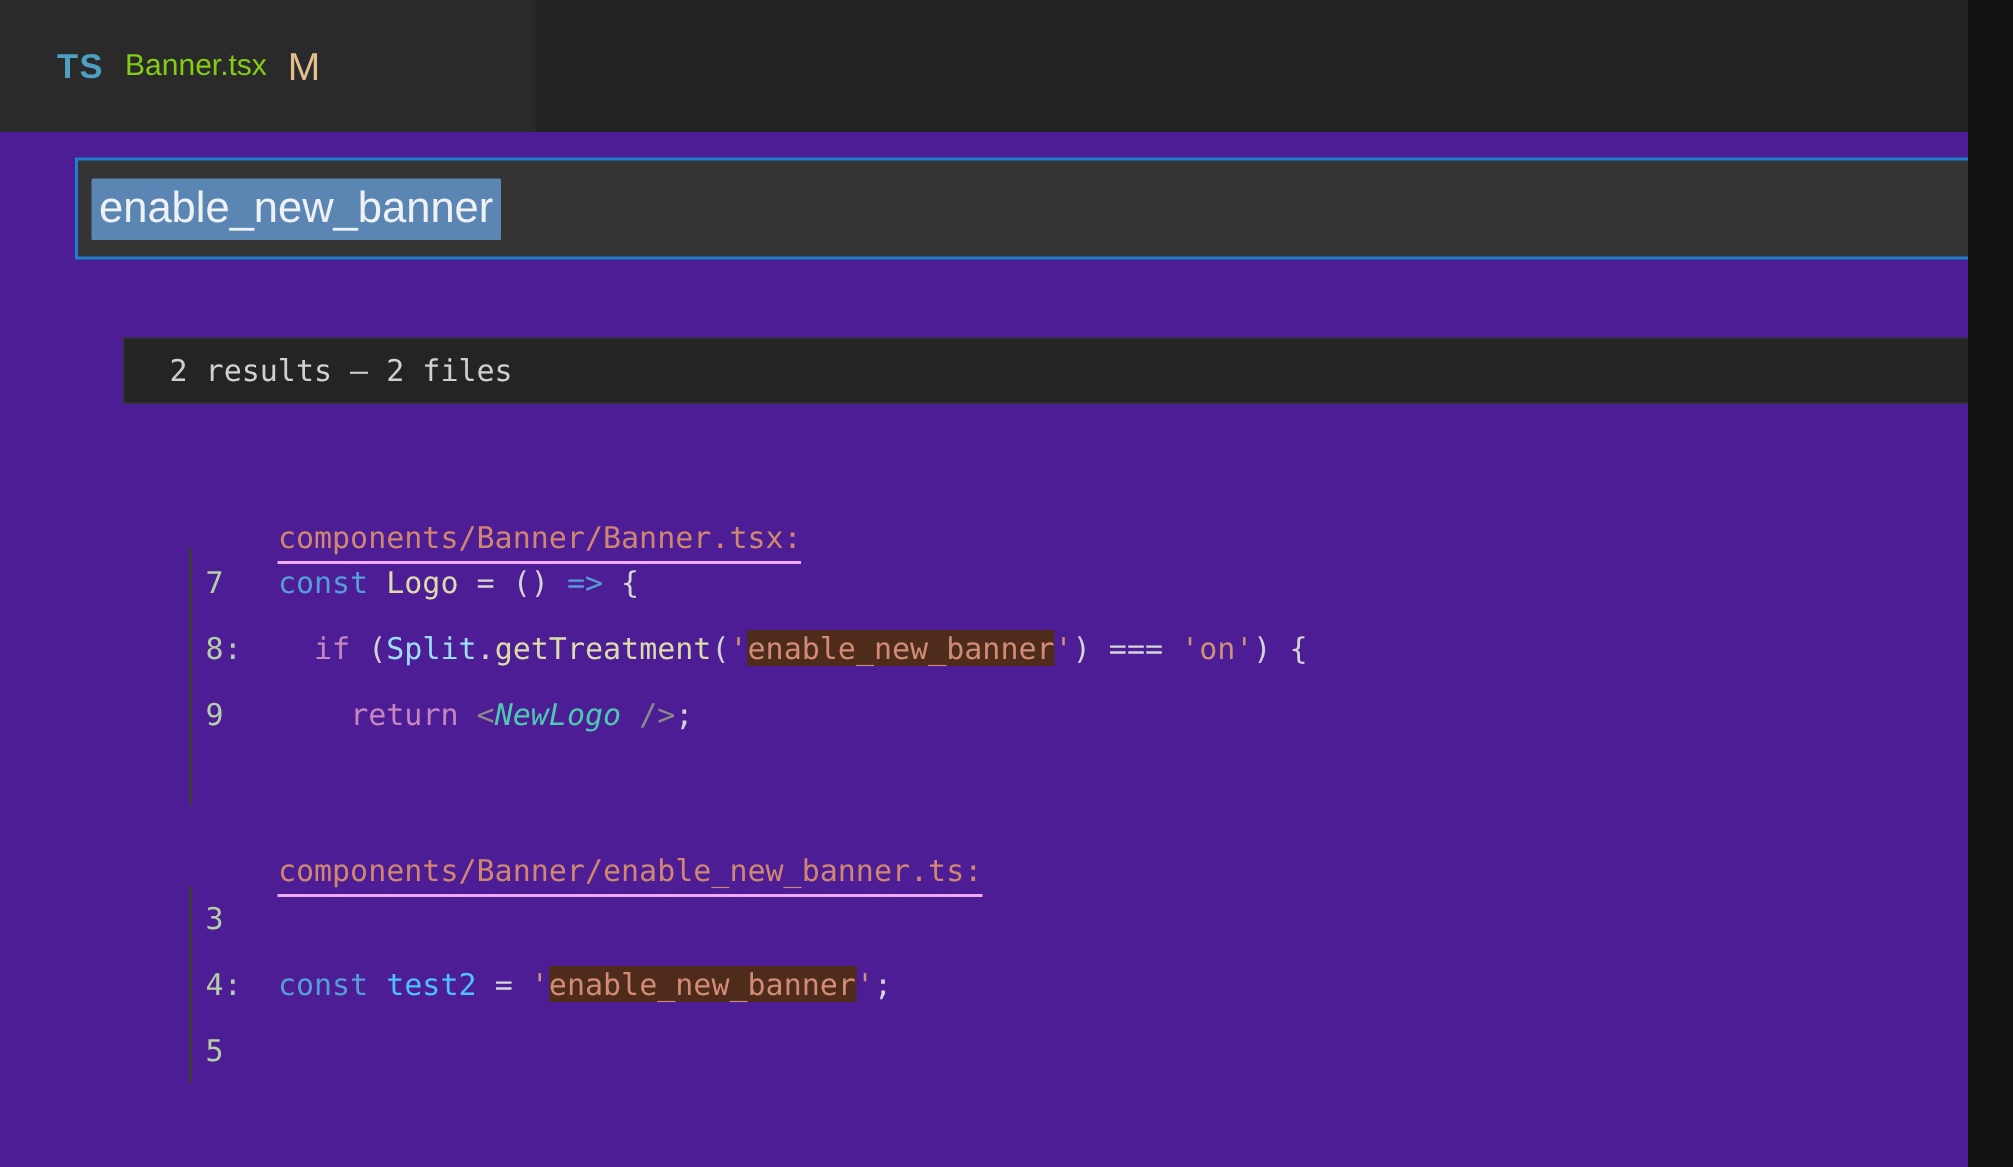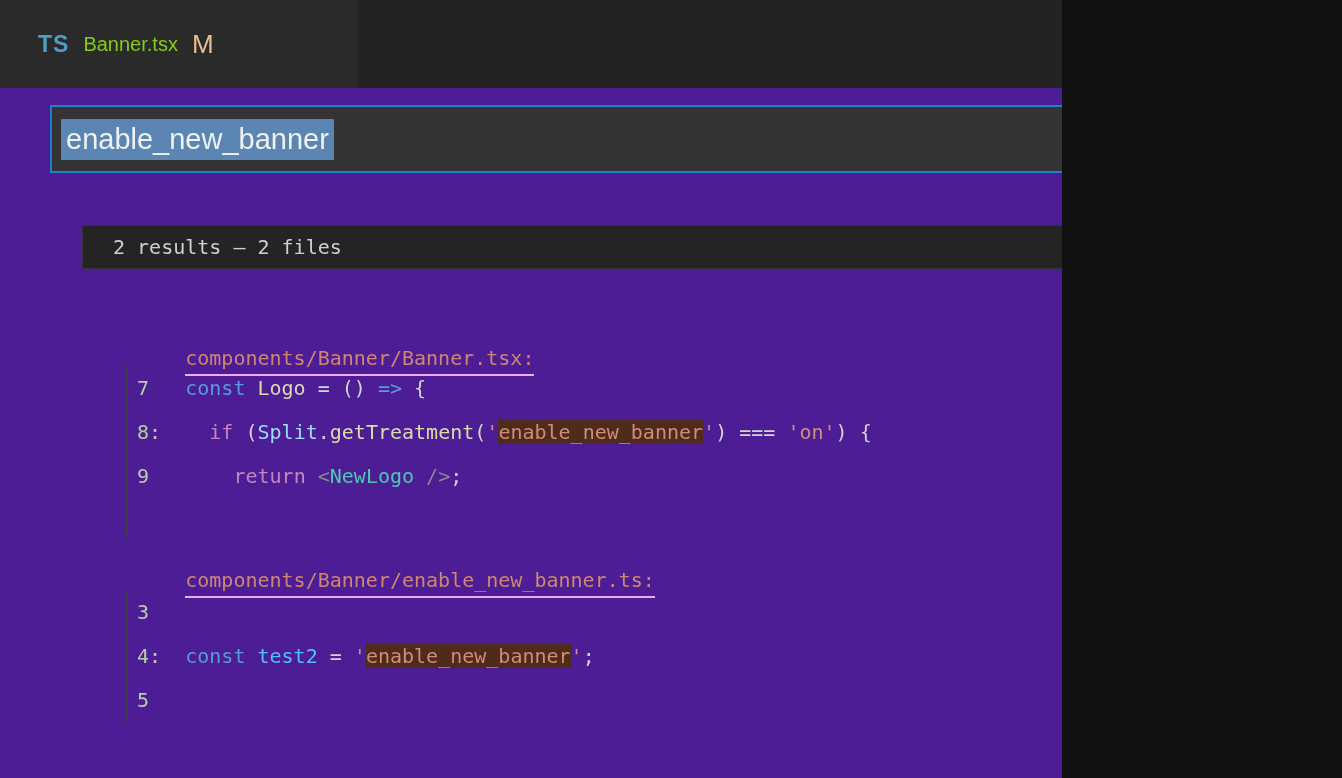--- a/index.html
+++ b/index.html
@@ -1,16 +1,16 @@
 <!DOCTYPE html>
 <html><head>
 <meta charset="utf-8">
 <style>
   html,body{margin:0;padding:0;background:#111;}
-  .app{position:relative;width:1062px;height:778px;background:#1d1d1d;overflow:hidden;
+  .app{position:relative;width:1312px;height:778px;background:#1d1d1d;overflow:hidden;
        font-family:"Liberation Sans",sans-serif;}
 
   
   .tabbar{position:absolute;top:0;left:0;width:100%;height:88px;background:#232323;}
   .tab{position:absolute;top:0;height:88px;display:flex;align-items:center;box-sizing:border-box;cursor:pointer;}
   .tab-banner{left:0;width:357px;background:#2a2a2a;padding-left:38px;}
   .tab-search{left:357px;width:475px;background:#1d1d1d;padding-left:31px;}
   .ts-icon{color:#4d9fc4;font-weight:700;font-size:23px;letter-spacing:1px;margin-right:14px;}
   .tab-banner .label{color:#84cc16;font-size:20px;}
   .tab-banner .badge{color:#e2c08d;font-size:26px;margin-left:14px;}
@@ -44,21 +44,21 @@
   .ln{color:#b5cea8;}           
   .kw{color:#569cd6;}           
   .ctl{color:#c586c0;}          
   .fn{color:#dcdcaa;}           
   .vr{color:#9cdcfe;}           
   .vc{color:#4fc1ff;}           
   .st{color:#ce9178;}           
   .mt{background:#4f2b1c;color:#d08c76;}  
   .op{color:#d4d4d4;}
   .jx{color:#8a8a8a;}           
-  .cp{color:#4ec9b0;}           
+  .cp{color:#4ec9b0;font-style:italic;}           
 
   .vguide{position:absolute;left:126px;width:2px;background:#3c3c3c;}
   .vg1{top:277px;height:172px;}
   .vg2{top:503px;height:131px;}
 </style>
 </head>
 <body>
 
 <div class="app">
 

